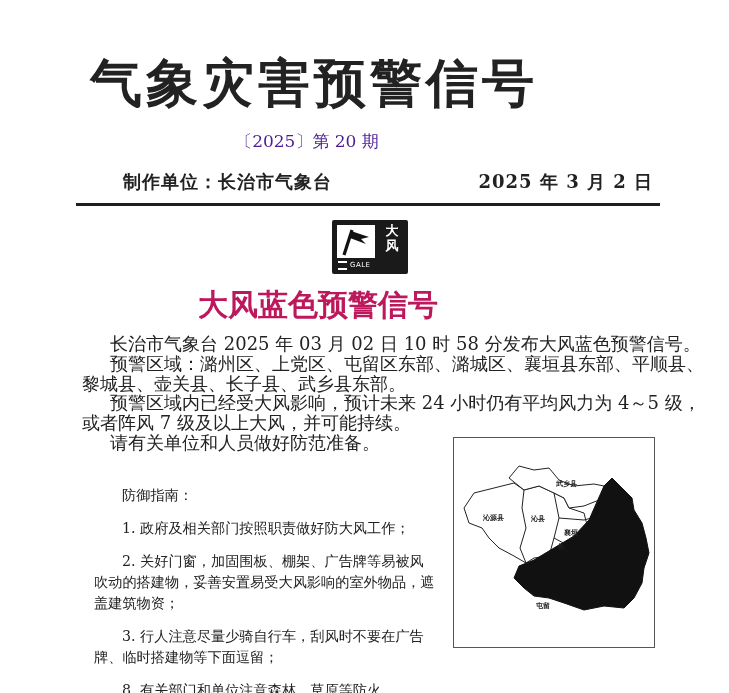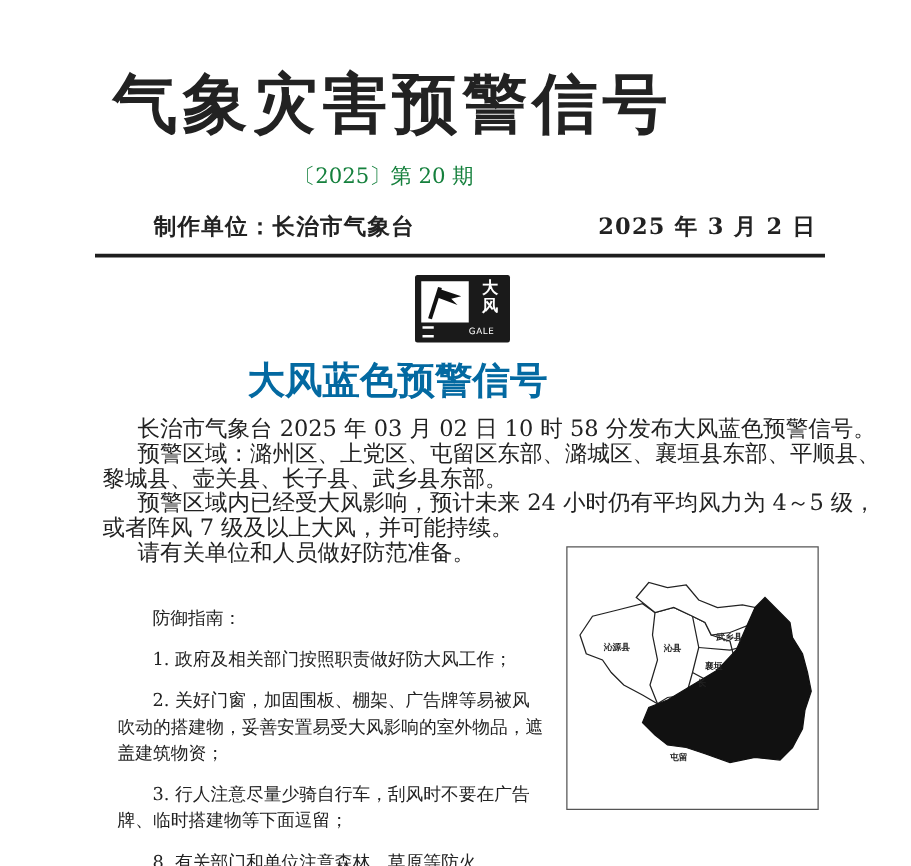--- a/index.html
+++ b/index.html
@@ -2,26 +2,26 @@
 <html><head>
   <meta charset="utf-8">
   <style>
     html, body { margin: 0; padding: 0; background: #ffffff; }
     body {
       width: 729px; height: 693px; position: relative; overflow: hidden;
       font-family: "DejaVu Serif", "Liberation Serif", serif; color: #1a1a1a;
     }
     .main-title {
       position: absolute; left: 0; width: 628px; top: 52px; text-align: center;
-      font-family: Liberation Sans, sans-serif; font-weight: bold;
+      font-family: Liberation Serif, serif; font-weight: bold;
       font-size: 52px; letter-spacing: 4px; line-height: 64px; color: #222;
     }
     .issue {
       position: absolute; left: 0; width: 614px; top: 130px; text-align: center;
-      font-size: 17px; line-height: 22px; color: #15803d;
+      font-size: 17px; line-height: 22px; color: #4c1d95;
     }
     .issuer {
       position: absolute; left: 82px; top: 170px; font-size: 18px; line-height: 24px;
       font-weight: bold; letter-spacing: 1px; color: #222; margin-left: 41px;
     }
     .date {
       position: absolute; right: 76px; top: 170px; font-size: 18px; line-height: 24px;
       font-weight: bold; letter-spacing: 1px; color: #222;
     }
     .rule {
@@ -33,31 +33,31 @@
     }
     .badge .flag-box {
       position: absolute; left: 5px; top: 5px; width: 38px; height: 33px; background: #fff;
     }
     .badge .hanzi {
       position: absolute; left: 48px; top: 3px; width: 24px; color: #fff;
       font-family: "DejaVu Sans", sans-serif; font-size: 13px; line-height: 15px;
       text-align: center; font-weight: bold;
     }
     .badge .code {
-      position: absolute; left: 43px; top: 41px; color: #fff;
+      position: absolute; left: 18px; top: 41px; color: #fff;
       font-family: "DejaVu Sans", sans-serif; font-size: 7px; letter-spacing: 0.5px;
     }
     .badge .small-mark {
       position: absolute; left: 6px; top: 41px; width: 9px; height: 9px;
       border-top: 2px solid #fff; border-bottom: 2px solid #fff; box-sizing: border-box;
     }
     .sub-title {
       position: absolute; left: 0; width: 636px; top: 285px; text-align: center;
       font-family: Liberation Sans, sans-serif; font-weight: bold;
-      font-size: 30px; line-height: 40px; color: #0369a1;
+      font-size: 30px; line-height: 40px; color: #be185d;
     }
     .body-text {
       position: absolute; left: 82px; top: 334px; width: 630px;
       font-size: 18px; line-height: 19.8px; color: #222;
     }
     .body-text p { margin: 0; }
     .indent { text-indent: 28px; }
     .guide {
       position: absolute; left: 82px; top: 473px; width: 366px;
       font-size: 14.2px; line-height: 21px; color: #222;
@@ -122,17 +122,17 @@
     <path d="M55 40 L65 28 L80 32 L95 30 L105 42 L120 48 L140 46 L150 48 L150 60 L130 68 L115 70 L110 60 L100 55 L85 48 L70 52 Z" fill="#fff" stroke="#222" stroke-width="1"></path>
     <path d="M70 52 L68 70 L72 90 L66 110 L72 125" fill="none" stroke="#222" stroke-width="1"></path>
     <path d="M100 55 L105 80 L100 100 L95 118" fill="none" stroke="#222" stroke-width="1"></path>
     <path d="M105 80 L130 82 L145 78" fill="none" stroke="#222" stroke-width="1"></path>
     <path d="M100 100 L115 108 L130 104" fill="none" stroke="#222" stroke-width="1"></path>
 
     <path d="M150 48 L158 40 L170 52 L178 60 L180 72 L188 85 L192 100 L195 115 L190 130 L188 145 L180 160 L170 170 L150 168 L130 172 L110 165 L95 160 L80 158 L70 150 L60 140 L65 128 L80 122 L100 110 L120 98 L135 82 L142 66 Z" fill="#111" stroke="#111" stroke-width="1"></path>
   </svg>
   <span class="map-label" style="left:29px; top:75px;">沁源县</span>
   <span class="map-label" style="left:77px; top:76px;">沁县</span>
-  <span class="map-label" style="left:102px; top:67px;margin-left:17px;">武乡县</span>
+  <span class="map-label" style="left:102px; top:41px;">武乡县</span>
   <span class="map-label" style="left:110px; top:90px;">襄垣</span>
   <span class="map-label" style="left:104px; top:104px;">长</span>
   <span class="map-label" style="left:82px; top:116px;margin-top:47px;">屯留</span>
 </div>
 
 </body></html>

